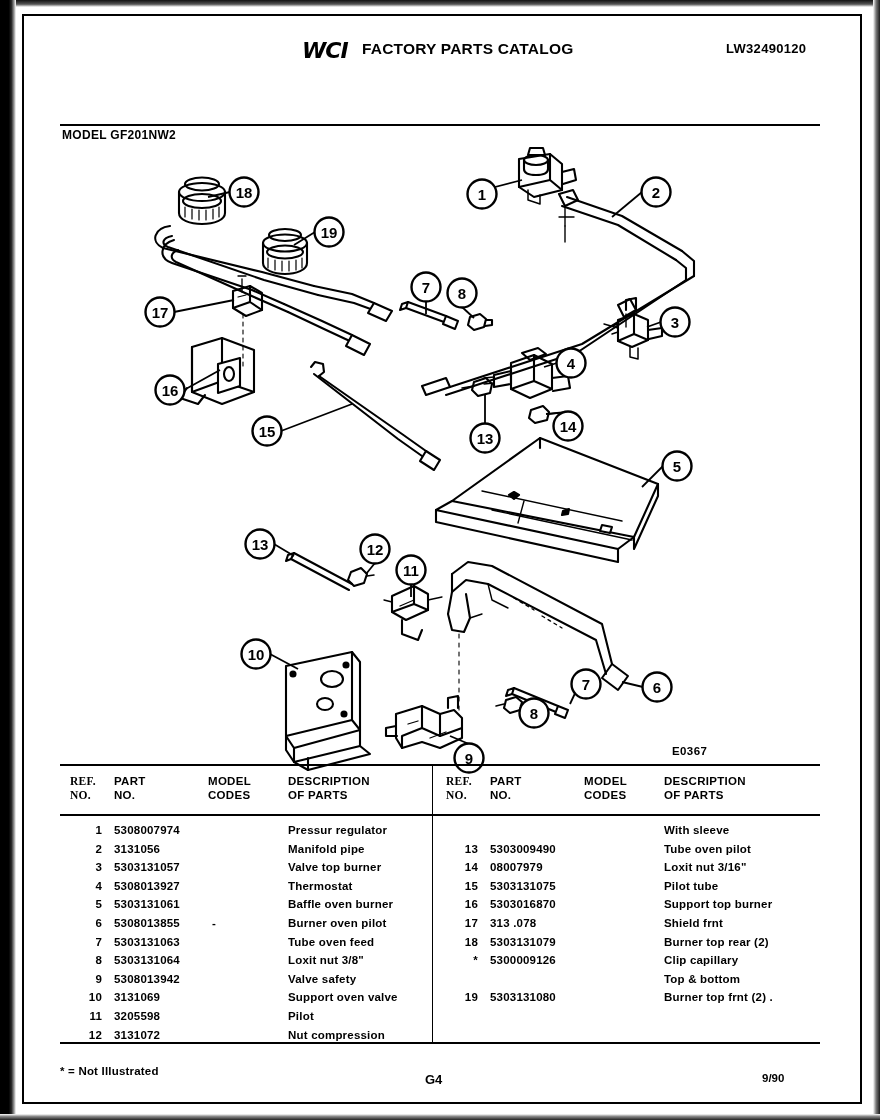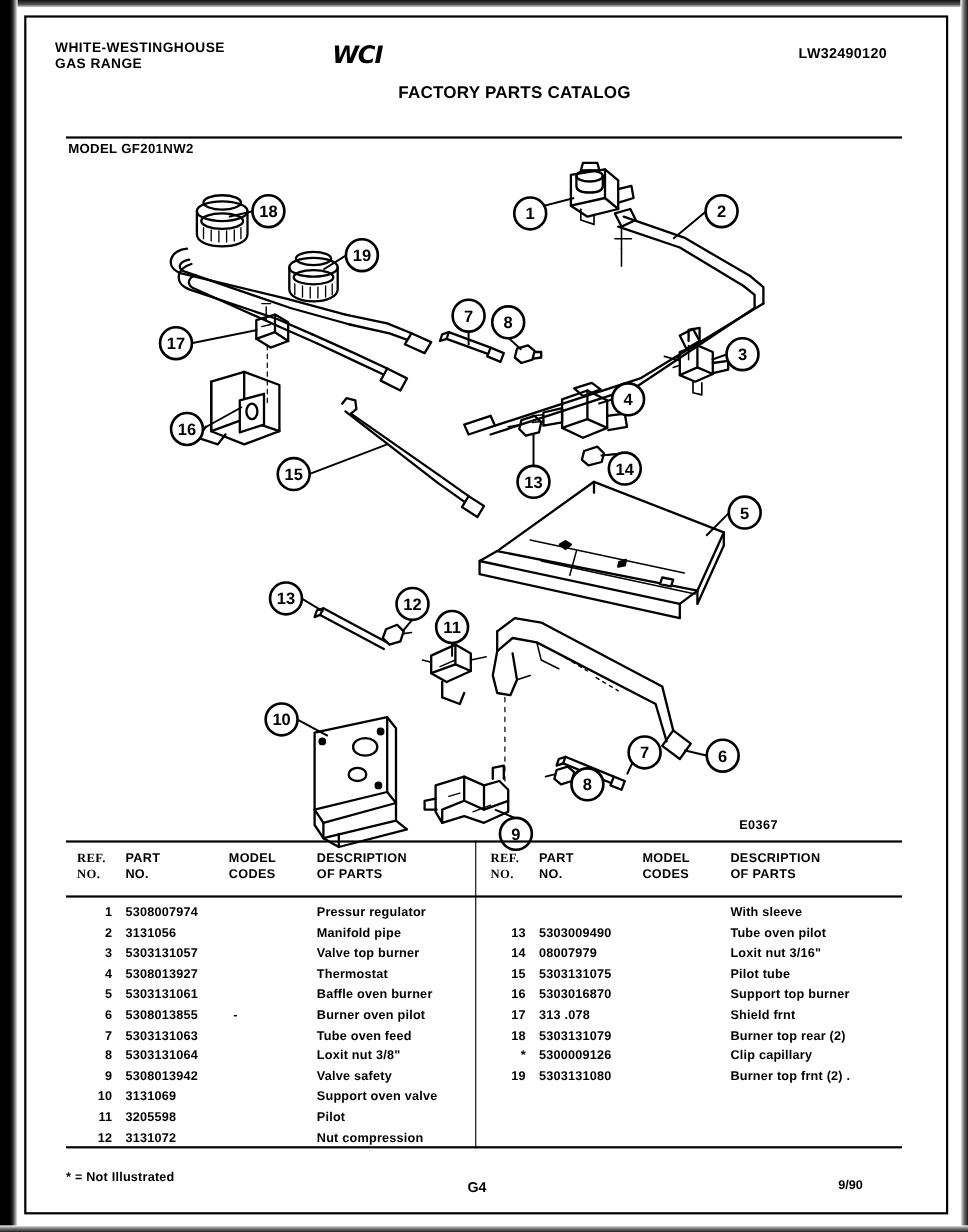--- a/index.html
+++ b/index.html
@@ -76,21 +76,20 @@
     font-style: italic;
     letter-spacing: -1px;
     font-family: "DejaVu Sans", sans-serif;
   }
   #catalog-title {
     position: absolute;
     left: 312px; top: 4px;
     font-size: 15.5px;
     font-weight: bold;
     letter-spacing: 0.2px;
-    margin-top: 36px;
   }
   #catalog-number {
     position: absolute;
     left: 640px; top: 5px;
     font-size: 13px;
     font-weight: bold;
     letter-spacing: 0.3px;
     padding-left: 36px;
   }
 
@@ -214,24 +213,20 @@
 <body>
 
 <div id="scan-edge-top"></div>
 <div id="scan-edge-left"></div>
 <div id="scan-edge-right"></div>
 <div id="scan-edge-bottom"></div>
 
 <div id="page-frame"></div>
 
 <div id="header">
-  <div id="brand-block">
-    <div class="brand-line">WHITE-WESTINGHOUSE</div>
-    <div class="brand-line">GAS RANGE</div>
-  </div>
   <div id="wci-logo">WCI</div>
   <div id="catalog-title">FACTORY PARTS CATALOG</div>
   <div id="catalog-number">LW32490120</div>
 </div>
 
 <div id="model-rule"></div>
 <div id="model-label">MODEL GF201NW2</div>
 
 <div id="diagram">
 <svg width="840" height="1090" viewBox="0 0 840 1090" xmlns="http://www.w3.org/2000/svg">
@@ -672,20 +667,26 @@
           <span class="c-model"></span>
           <span class="c-desc">Burner top rear (2)</span>
         </div>
         <div class="row">
           <span class="c-ref">*</span>
           <span class="c-part">5300009126</span>
           <span class="c-model"></span>
           <span class="c-desc">Clip capillary</span>
         </div>
         <div class="row">
+          <span class="c-ref"></span>
+          <span class="c-part"></span>
+          <span class="c-model"></span>
+          <span class="c-desc">Top &amp; bottom</span>
+        </div>
+        <div class="row">
           <span class="c-ref">19</span>
           <span class="c-part">5303131080</span>
           <span class="c-model"></span>
           <span class="c-desc">Burner top frnt (2) .</span>
         </div>
       </div>
   </div>
 </div>
 
 <div id="footnote">* = Not Illustrated</div>

